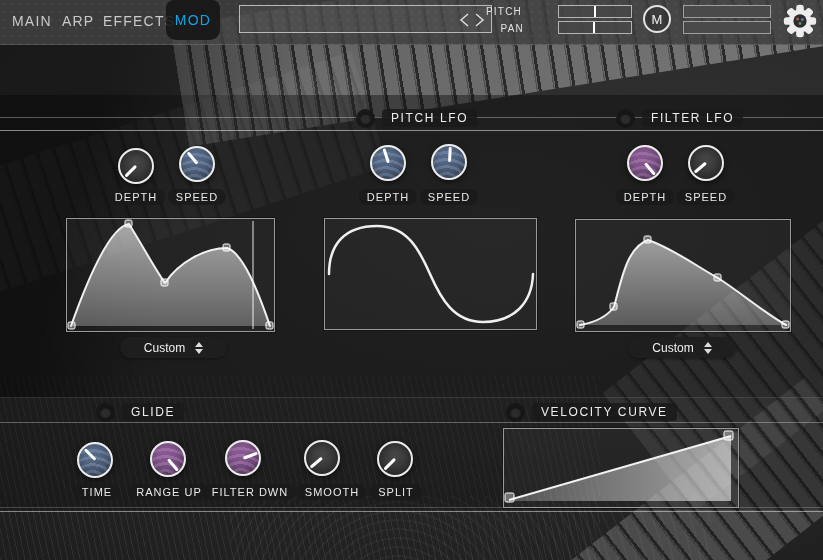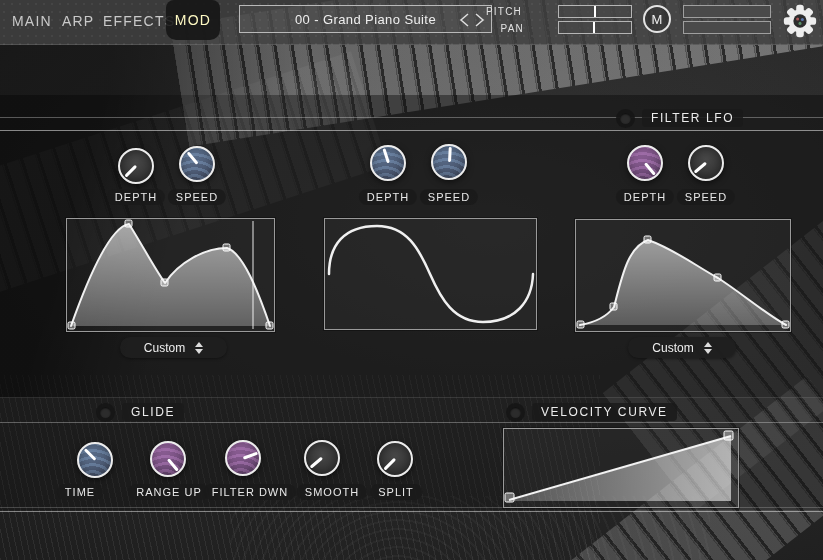--- a/index.html
+++ b/index.html
@@ -31,21 +31,21 @@
   .lfopanel{left:0;top:95px;width:823px;height:303px;background:rgba(14,14,14,.58);}
   .glidepanel{left:0;top:398px;width:823px;height:112px;background:rgba(14,14,14,.50);}
   .bottomstrip{left:0;top:510px;width:823px;height:50px;background:rgba(8,8,8,.22);}
   .line{left:0;width:823px;height:1px;}
 
   
   .tab{top:0;height:42px;display:flex;align-items:center;color:#c9c9c9;
        font-size:14px;letter-spacing:1.2px;cursor:pointer;}
   .tabtile{left:166px;top:0;width:54px;height:40px;background:rgba(20,20,20,.88);
        border-radius:8px 8px 10px 10px;display:flex;align-items:center;justify-content:center;
-       color:#fef9c3;font-size:14px;letter-spacing:1.2px;cursor:pointer;}
+       color:#0ea5e9;font-size:14px;letter-spacing:1.2px;cursor:pointer;}
   .preset{left:239px;top:5px;width:253px;height:28px;border:1px solid #b9b9b9;box-sizing:border-box;
        background:rgba(255,255,255,.05);display:flex;align-items:center;justify-content:center;
        color:#efefef;font-size:13px;letter-spacing:.4px;cursor:pointer;}
   .pchev{position:absolute;right:5px;top:6px;cursor:pointer;}
   .tinylabel{color:#e2e2e2;font-size:10px;letter-spacing:1.2px;text-align:right;width:40px;}
   .hslider{width:74px;height:13px;border:1px solid #b5b5b5;box-sizing:border-box;
        background:rgba(72,72,72,.65);cursor:ew-resize;}
   .hslider .thumb{position:absolute;top:0;bottom:0;width:2px;background:#ffffff;}
   .mbtn{left:643px;top:5px;width:28px;height:28px;border:2px solid #e3e3e3;border-radius:50%;
        box-sizing:border-box;display:flex;align-items:center;justify-content:center;
@@ -123,21 +123,20 @@
   <div class="abs line" style="top:511px;background:rgba(255,255,255,.45);"></div>
 
   <div class="abs tab" style="left:12px;">MAIN</div>
   <div class="abs tab" style="left:62px;">ARP</div>
   <div class="abs tab" style="left:103px;">EFFECTS</div>
   <div class="abs tabtile">
     <span>MOD</span>
   </div>
 
   <div class="abs preset">
-    <span>00 - Grand Piano Suite</span>
     <span class="pchev">
       <svg width="28" height="16" viewBox="0 0 28 16">
         <g>
             <polyline points="10,2 3,8 10,14" fill="none" stroke="#dddddd" stroke-width="1.5"></polyline>
           </g>
         <g>
             <polyline points="18,2 25,8 18,14" fill="none" stroke="#dddddd" stroke-width="1.5"></polyline>
           </g>
       </svg>
     </span>
@@ -166,20 +165,26 @@
         <rect x="16" y="3" width="8" height="34" rx="3" transform="rotate(135 20 20)"></rect>
         <circle cx="20" cy="20" r="12"></circle>
       </g>
       <circle cx="20" cy="20" r="7" fill="#2c2c2c"></circle>
       <circle cx="17.5" cy="18" r="1.6" fill="#c06060" opacity=".85"></circle>
       <circle cx="22.5" cy="18.5" r="1.6" fill="#6080c0" opacity=".85"></circle>
       <circle cx="20" cy="22.5" r="1.6" fill="#60a070" opacity=".85"></circle>
     </svg>
   </div>
 
+  <div class="abs hdr" style="left:356px;top:108px;">
+    <span class="led off">
+        <i></i>
+      </span>
+    <span class="hdr-label">PITCH LFO</span>
+  </div>
   <div class="abs hdr" style="left:616px;top:108px;">
     <span class="led off">
         <i></i>
       </span>
     <span class="hdr-label">FILTER LFO</span>
   </div>
 
   <div class="abs knob fill-dark" style="left:118px;top:148px;">
     <div class="ptr" style="transform: rotate(225deg);"></div>
   </div>
@@ -279,21 +284,21 @@
   </div>
   <div class="abs knob fill-purple" style="left:225px;top:440px;">
     <div class="ptr" style="transform: rotate(70deg);"></div>
   </div>
   <div class="abs knob fill-dark" style="left:304px;top:440px;">
     <div class="ptr" style="transform: rotate(230deg);"></div>
   </div>
   <div class="abs knob fill-dark" style="left:377px;top:441px;">
     <div class="ptr" style="transform: rotate(225deg);"></div>
   </div>
-  <div class="abs klabel" style="left:80px;top:484px;text-align:right;">TIME</div>
+  <div class="abs klabel" style="left:97px;top:484px;text-align:right;">TIME</div>
   <div class="abs klabel" style="left:169px;top:484px;">RANGE UP</div>
   <div class="abs klabel" style="left:250px;top:484px;">FILTER DWN</div>
   <div class="abs klabel" style="left:332px;top:484px;">SMOOTH</div>
   <div class="abs klabel" style="left:396px;top:484px;">SPLIT</div>
 
   <div class="abs hdr" style="left:506px;top:402px;">
     <span class="led off">
         <i></i>
       </span>
     <span class="hdr-label">VELOCITY CURVE</span>

